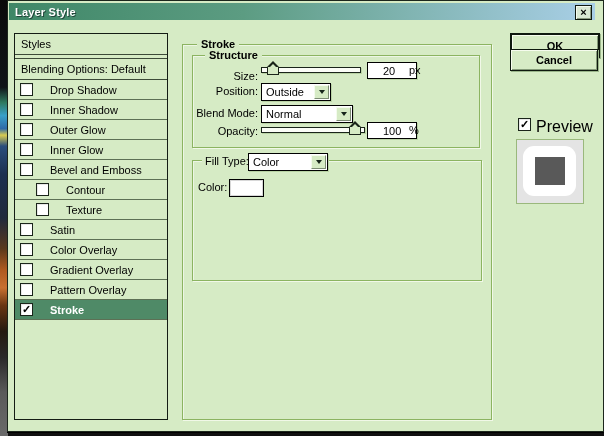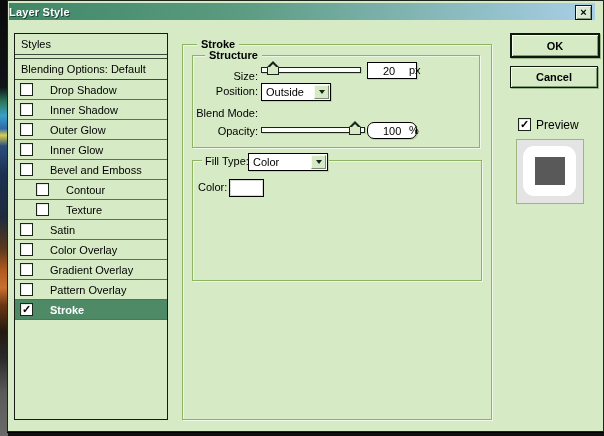--- a/index.html
+++ b/index.html
@@ -17,21 +17,21 @@
     background:linear-gradient(180deg,#0a0a0a 0%,#101418 20%,#2e7a5e 23.5%,#38a0c8 26.5%,
       #2e6aa8 29.5%,#d8cc50 31%,#2a4e7c 33.5%,#1c3050 40%,#202a3c 50%,#5a3a1c 57%,
       #b05a20 62%,#c87030 66%,#6a3612 70%,#241a10 76%,#2a2a2a 82%,#5a5a5a 90%,#6a6a6a 100%);}
 
   #dialog{position:absolute;left:7px;top:0px;width:595px;height:430px;
     background:var(--dialog-bg);border:1px solid #1c261c;box-shadow:0 1px 0 #000;}
 
   #titlebar{position:absolute;left:9px;top:3px;width:586px;height:17px;
     background:linear-gradient(90deg,var(--titlebar-left) 0%,#5c9c82 40%,var(--titlebar-right) 100%);
     display:flex;align-items:center;}
-  #title-text{color:#fff;font-weight:bold;font-size:11px;
+  #title-text{color:#fff;font-weight:bold;font-size:11px;padding-left:6px;
     text-shadow:1px 1px 0 #23453a;letter-spacing:.2px;}
   #close-btn{position:absolute;right:3px;top:2px;width:15px;height:13px;
     background:#d9e8d3;border:1px solid #0e180e;
     box-shadow:inset 1px 1px 0 #f4fbee,inset -1px -1px 0 #8a9a80;
     display:flex;align-items:center;justify-content:center;
     font-weight:bold;font-size:11px;line-height:11px;}
 
   
   #styles-list{position:absolute;left:14px;top:33px;width:152px;height:385px;
     border:1px solid #141c14;background:var(--dialog-bg);}
@@ -79,21 +79,21 @@
 
   .btn{position:absolute;left:510px;width:86px;background:var(--dialog-bg);
     border:1px solid #0e180e;box-shadow:inset 1px 1px 0 #f6fcee,inset -1px -1px 0 #849a78,1px 1px 0 #9ab58a;
     display:flex;align-items:center;justify-content:center;font-size:11px;font-weight:bold;}
   .btn.default{border:2px solid #0e180e;}
 
   #swatch{position:absolute;left:229px;top:179px;width:33px;height:16px;background:#fff;
     border:1px solid #000;box-shadow:inset 0 0 0 1px #d8d8d8;}
 
   #preview-check{position:absolute;left:518px;top:118px;}
-  #preview-label{position:absolute;left:536px;top:118px;font-size:12px;}
+  #preview-label{position:absolute;left:536px;top:118px;font-size:16px;}
 
   #preview-thumb{position:absolute;left:516px;top:139px;width:66px;height:63px;
     background:#e4e4e4;border:1px solid #9ab87c;}
   #preview-inner{position:absolute;left:6px;top:6px;width:53px;height:50px;
     background:#fff;border-radius:11px;}
   #preview-square{position:absolute;left:50%;top:50%;width:30px;height:28px;
     transform:translate(-50%,-50%);}
 </style>
 </head>
 <body>
@@ -184,43 +184,49 @@
 
   <span class="rlabel" style="left:182px;top:85px;">Position:</span>
   <div class="dropdown" style="left:261px;top:83px;width:64px;">
     <span>Outside</span>
     <span class="dd-btn">
         <span class="dd-arrow"></span>
       </span>
   </div>
 
   <span class="rlabel" style="left:182px;top:107px;">Blend Mode:</span>
+  <div class="dropdown" style="left:261px;top:105px;width:86px;">
+    <span>Normal</span>
+    <span class="dd-btn">
+        <span class="dd-arrow"></span>
+      </span>
+  </div>
 
   <span class="rlabel" style="left:182px;top:125px;">Opacity:</span>
   <div class="slider" style="left:261px;top:122px;width:104px;">
     <div class="track"></div>
     <div class="thumb" style="left: 90%;"></div>
   </div>
-  <div class="field" style="left:367px;top:122px;width:33px;height:15px;border-radius:7px;">100</div>
+  <div class="field" style="left:367px;top:122px;width:33px;height:15px;">100</div>
   <span class="unit" style="left:409px;top:124px;">%</span>
 
   <div class="groupbox" style="left:192px;top:160px;width:288px;height:119px;"></div>
   <span style="position:absolute;left:202px;top:155px;background:var(--dialog-bg);padding:0 3px;">Fill Type:</span>
   <div class="dropdown" style="left:248px;top:153px;width:74px;">
     <span>Color</span>
     <span class="dd-btn">
         <span class="dd-arrow"></span>
       </span>
   </div>
 
   <span style="position:absolute;left:198px;top:181px;">Color:</span>
   <div id="swatch" style="background: rgb(255, 255, 255);"></div>
 
   <div class="btn default" style="top:33px;height:21px;">OK</div>
-  <div class="btn" style="top:66px;height:20px;">Cancel</div>
+  <div class="btn" style="top:49px;height:20px;">Cancel</div>
 
   <span id="preview-check" class="checkbox">✓</span>
   <span id="preview-label">Preview</span>
 
   <div id="preview-thumb">
     <div id="preview-inner">
       <div id="preview-square" style="background: rgb(89, 89, 89);"></div>
     </div>
   </div>
 </div>

